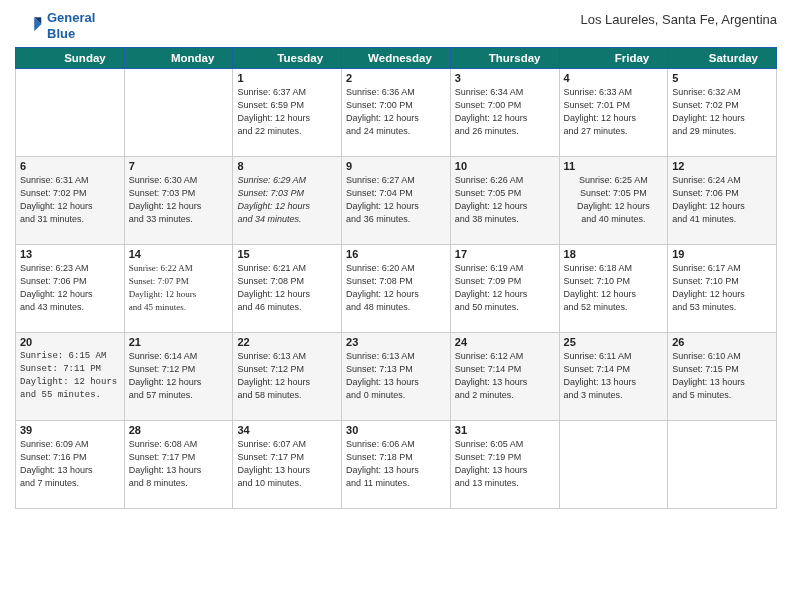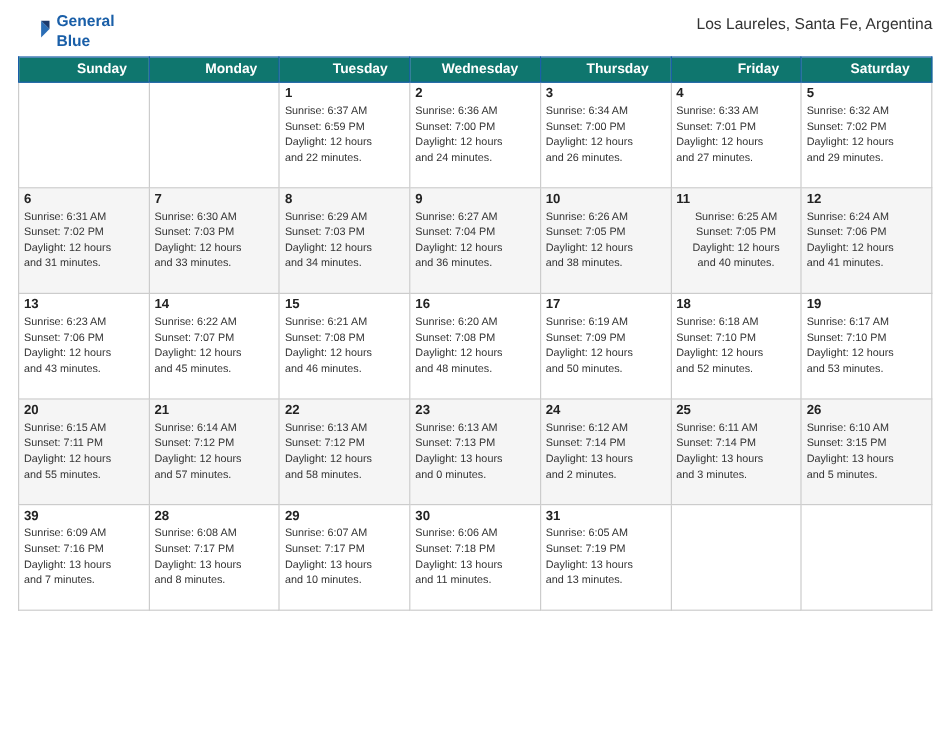--- a/index.html
+++ b/index.html
@@ -180,21 +180,21 @@
           </td>
           <td>
             <span class="day-num">7</span>
             <div class="day-detail" style="white-space: pre-line;">Sunrise: 6:30 AM
 Sunset: 7:03 PM
 Daylight: 12 hours
 and 33 minutes.</div>
           </td>
           <td>
             <span class="day-num">8</span>
-            <div class="day-detail" style="white-space: pre-line;">Sunrise: 6:29 AM
+            <div class="day-detail" style="white-space: pre-line; font-style: italic;">Sunrise: 6:29 AM
 Sunset: 7:03 PM
 Daylight: 12 hours
 and 34 minutes.</div>
           </td>
           <td>
             <span class="day-num">9</span>
             <div class="day-detail" style="white-space: pre-line;">Sunrise: 6:27 AM
 Sunset: 7:04 PM
 Daylight: 12 hours
 and 36 minutes.</div>
@@ -224,21 +224,21 @@
         <tr>
           <td>
             <span class="day-num">13</span>
             <div class="day-detail" style="white-space: pre-line;">Sunrise: 6:23 AM
 Sunset: 7:06 PM
 Daylight: 12 hours
 and 43 minutes.</div>
           </td>
           <td>
             <span class="day-num">14</span>
-            <div class="day-detail" style="white-space: pre-line;">Sunrise: 6:22 AM
+            <div class="day-detail" style="white-space: pre-line; font-family: Liberation Serif, serif;">Sunrise: 6:22 AM
 Sunset: 7:07 PM
 Daylight: 12 hours
 and 45 minutes.</div>
           </td>
           <td>
             <span class="day-num">15</span>
             <div class="day-detail" style="white-space: pre-line;">Sunrise: 6:21 AM
 Sunset: 7:08 PM
 Daylight: 12 hours
 and 46 minutes.</div>
@@ -268,21 +268,21 @@
             <span class="day-num">19</span>
             <div class="day-detail" style="white-space: pre-line;">Sunrise: 6:17 AM
 Sunset: 7:10 PM
 Daylight: 12 hours
 and 53 minutes.</div>
           </td>
         </tr>
         <tr>
           <td>
             <span class="day-num">20</span>
-            <div class="day-detail" style="white-space: pre-line;">Sunrise: 6:15 AM
+            <div class="day-detail" style="white-space: pre-line; font-family: Liberation Mono, monospace;">Sunrise: 6:15 AM
 Sunset: 7:11 PM
 Daylight: 12 hours
 and 55 minutes.</div>
           </td>
           <td>
             <span class="day-num">21</span>
             <div class="day-detail" style="white-space: pre-line;">Sunrise: 6:14 AM
 Sunset: 7:12 PM
 Daylight: 12 hours
 and 57 minutes.</div>
@@ -311,42 +311,42 @@
           <td>
             <span class="day-num">25</span>
             <div class="day-detail" style="white-space: pre-line;">Sunrise: 6:11 AM
 Sunset: 7:14 PM
 Daylight: 13 hours
 and 3 minutes.</div>
           </td>
           <td>
             <span class="day-num">26</span>
             <div class="day-detail" style="white-space: pre-line;">Sunrise: 6:10 AM
-Sunset: 3:15 PM
+Sunset: 7:15 PM
 Daylight: 13 hours
 and 5 minutes.</div>
           </td>
         </tr>
         <tr>
           <td>
             <span class="day-num">39</span>
             <div class="day-detail" style="white-space: pre-line;">Sunrise: 6:09 AM
 Sunset: 7:16 PM
 Daylight: 13 hours
 and 7 minutes.</div>
           </td>
           <td>
             <span class="day-num">28</span>
             <div class="day-detail" style="white-space: pre-line;">Sunrise: 6:08 AM
 Sunset: 7:17 PM
 Daylight: 13 hours
 and 8 minutes.</div>
           </td>
           <td>
-            <span class="day-num">29</span>
+            <span class="day-num">34</span>
             <div class="day-detail" style="white-space: pre-line;">Sunrise: 6:07 AM
 Sunset: 7:17 PM
 Daylight: 13 hours
 and 10 minutes.</div>
           </td>
           <td>
             <span class="day-num">30</span>
             <div class="day-detail" style="white-space: pre-line;">Sunrise: 6:06 AM
 Sunset: 7:18 PM
 Daylight: 13 hours

